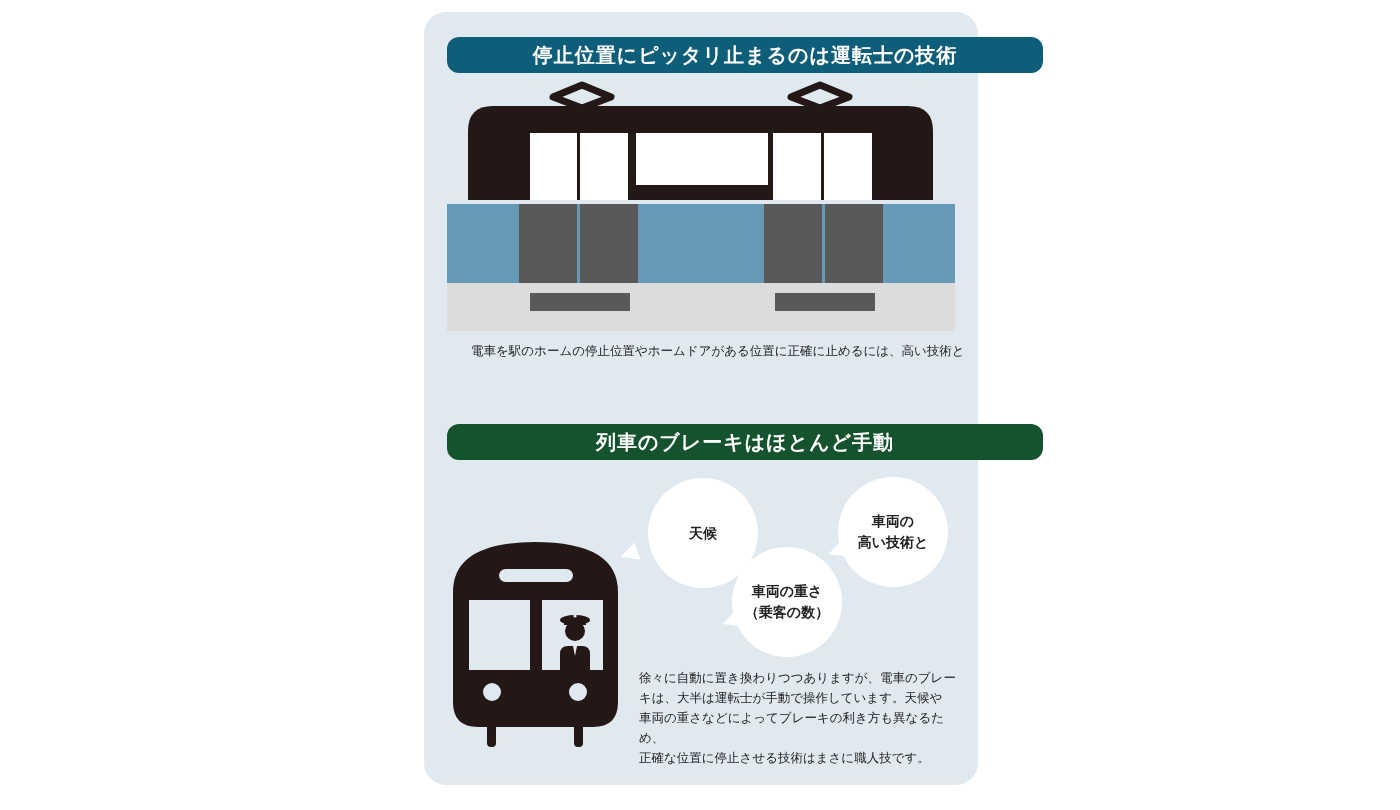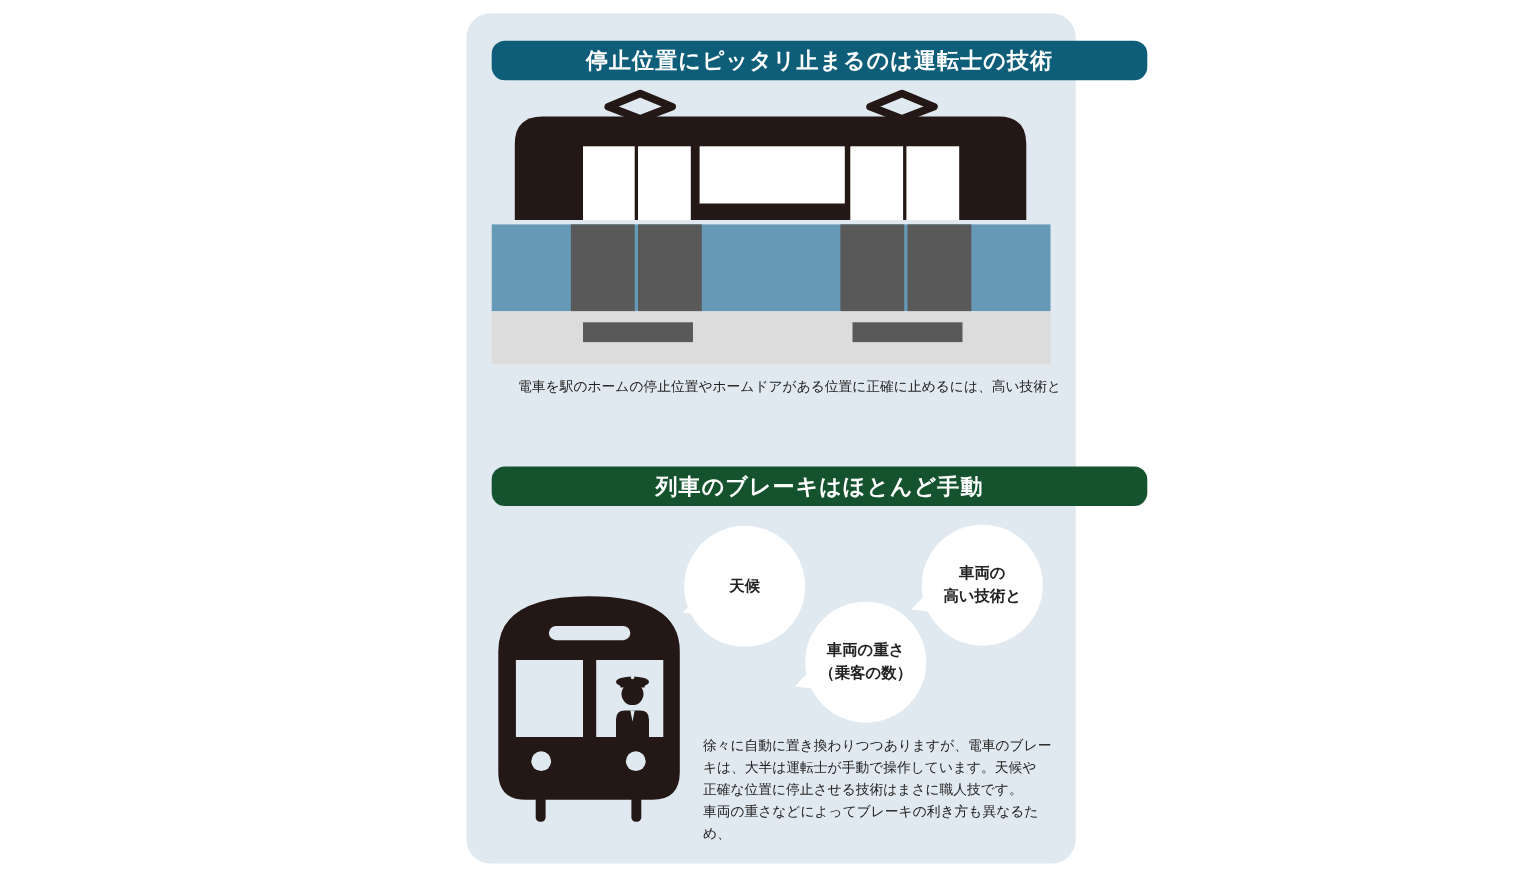--- a/index.html
+++ b/index.html
@@ -77,21 +77,21 @@
     <path d="M120,140 L120,124 Q120,116 128,116 L142,116 Q150,116 150,124 L150,140 Z"></path>
     <circle cx="135" cy="86" r="1.6" fill="#e1e9f0"></circle>
     <path d="M133,116 L135,126 L137,116 Z" fill="#e1e9f0"></path>
   </g>
 
   <circle cx="52" cy="162" r="9" fill="#e1e9f0"></circle>
   <circle cx="138" cy="162" r="9" fill="#e1e9f0"></circle>
 </svg>
 
 <div class="tail" style="left:620px;top:545px;transform:rotate(-20deg);"></div>
-<div class="bubble" style="left:622px;top:478px;">
+<div class="bubble" style="left:648px;top:478px;">
   <div>
       <div>天候</div>
     </div>
 </div>
 
 <div class="tail" style="left:722px;top:612px;transform:rotate(-20deg);"></div>
 <div class="bubble" style="left:732px;top:547px;">
   <div>
     <div>車両の重さ</div>
     <div>（乗客の数）</div>
@@ -102,15 +102,15 @@
 <div class="bubble" style="left:838px;top:477px;text-align:center;">
   <div>
     <div>車両の</div>
     <div>高い技術と</div>
   </div>
 </div>
 
 <div class="txt" style="left:639px;top:668px;width:330px;">
   <div>徐々に自動に置き換わりつつありますが、電車のブレー</div>
   <div>キは、大半は運転士が手動で操作しています。天候や</div>
+  <div>車両の重さなどによってブレーキの利き方も異なるため、</div>
   <div>正確な位置に停止させる技術はまさに職人技です。</div>
-  <div>車両の重さなどによってブレーキの利き方も異なるため、</div>
 </div>
 
 </body></html>

